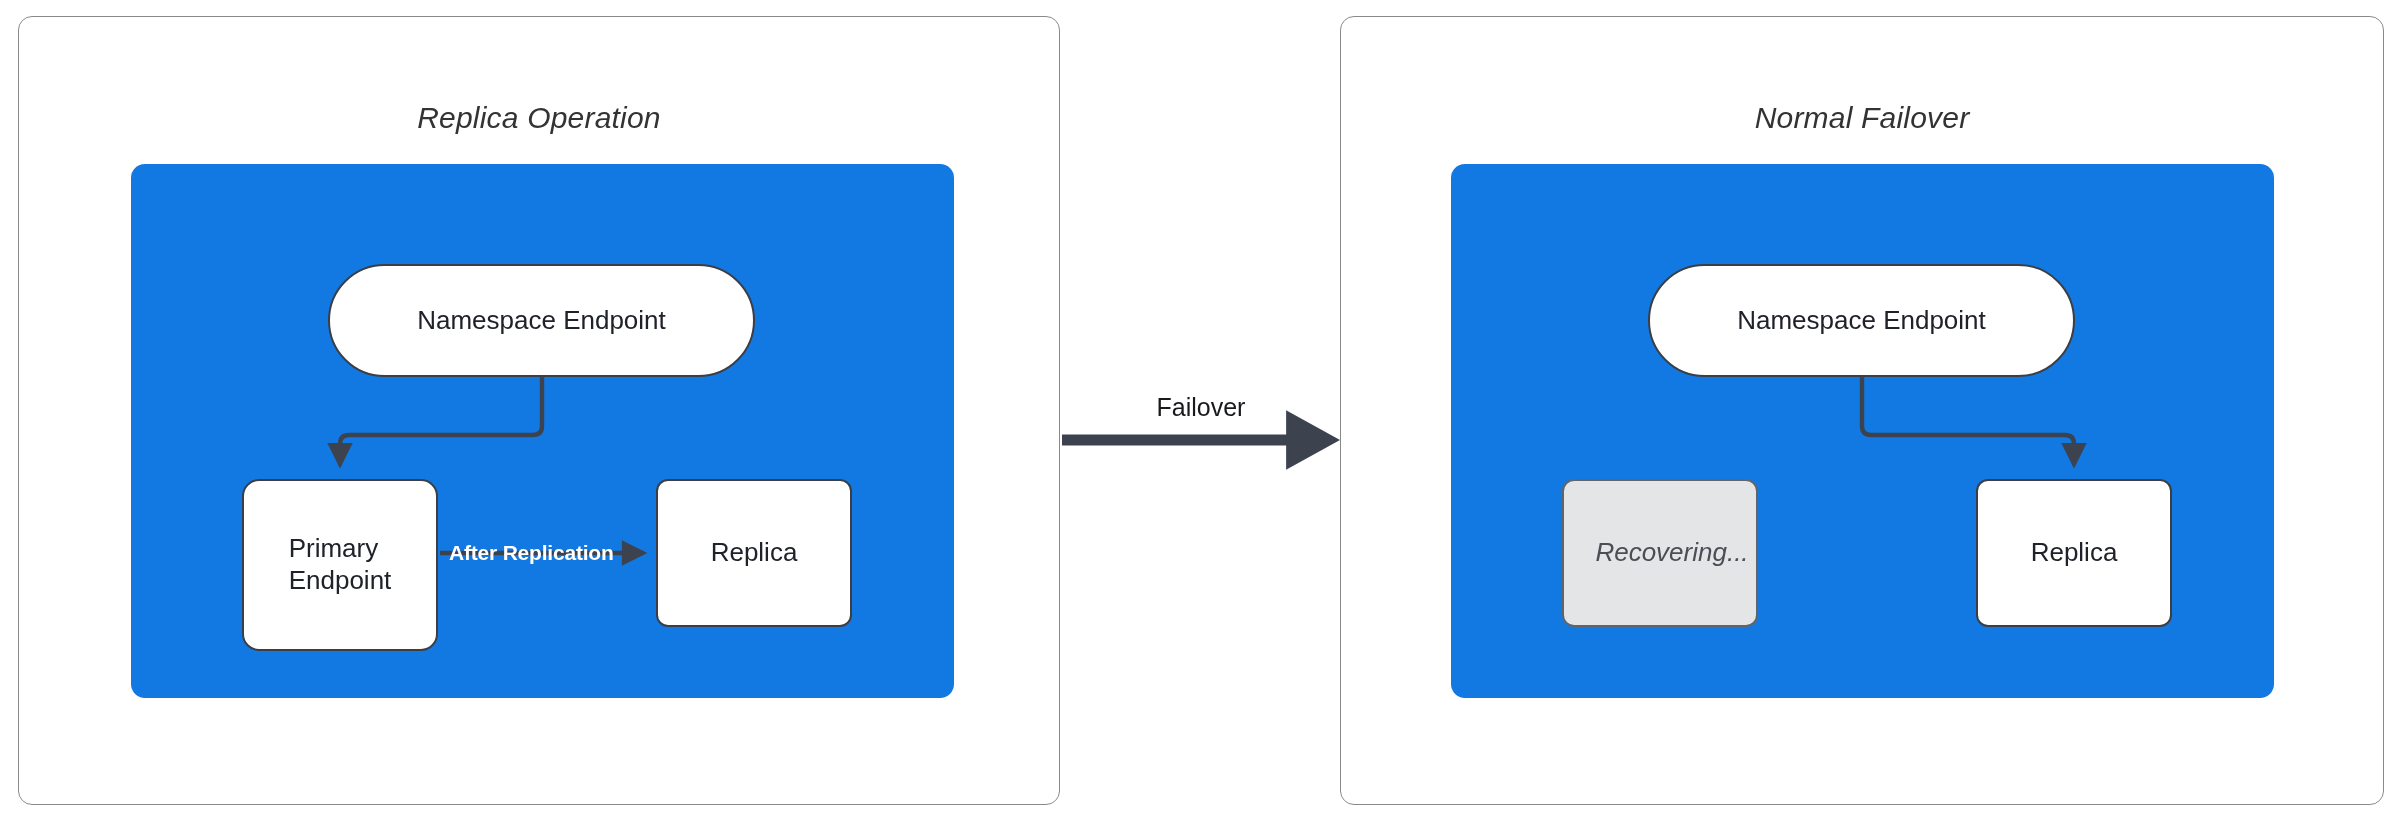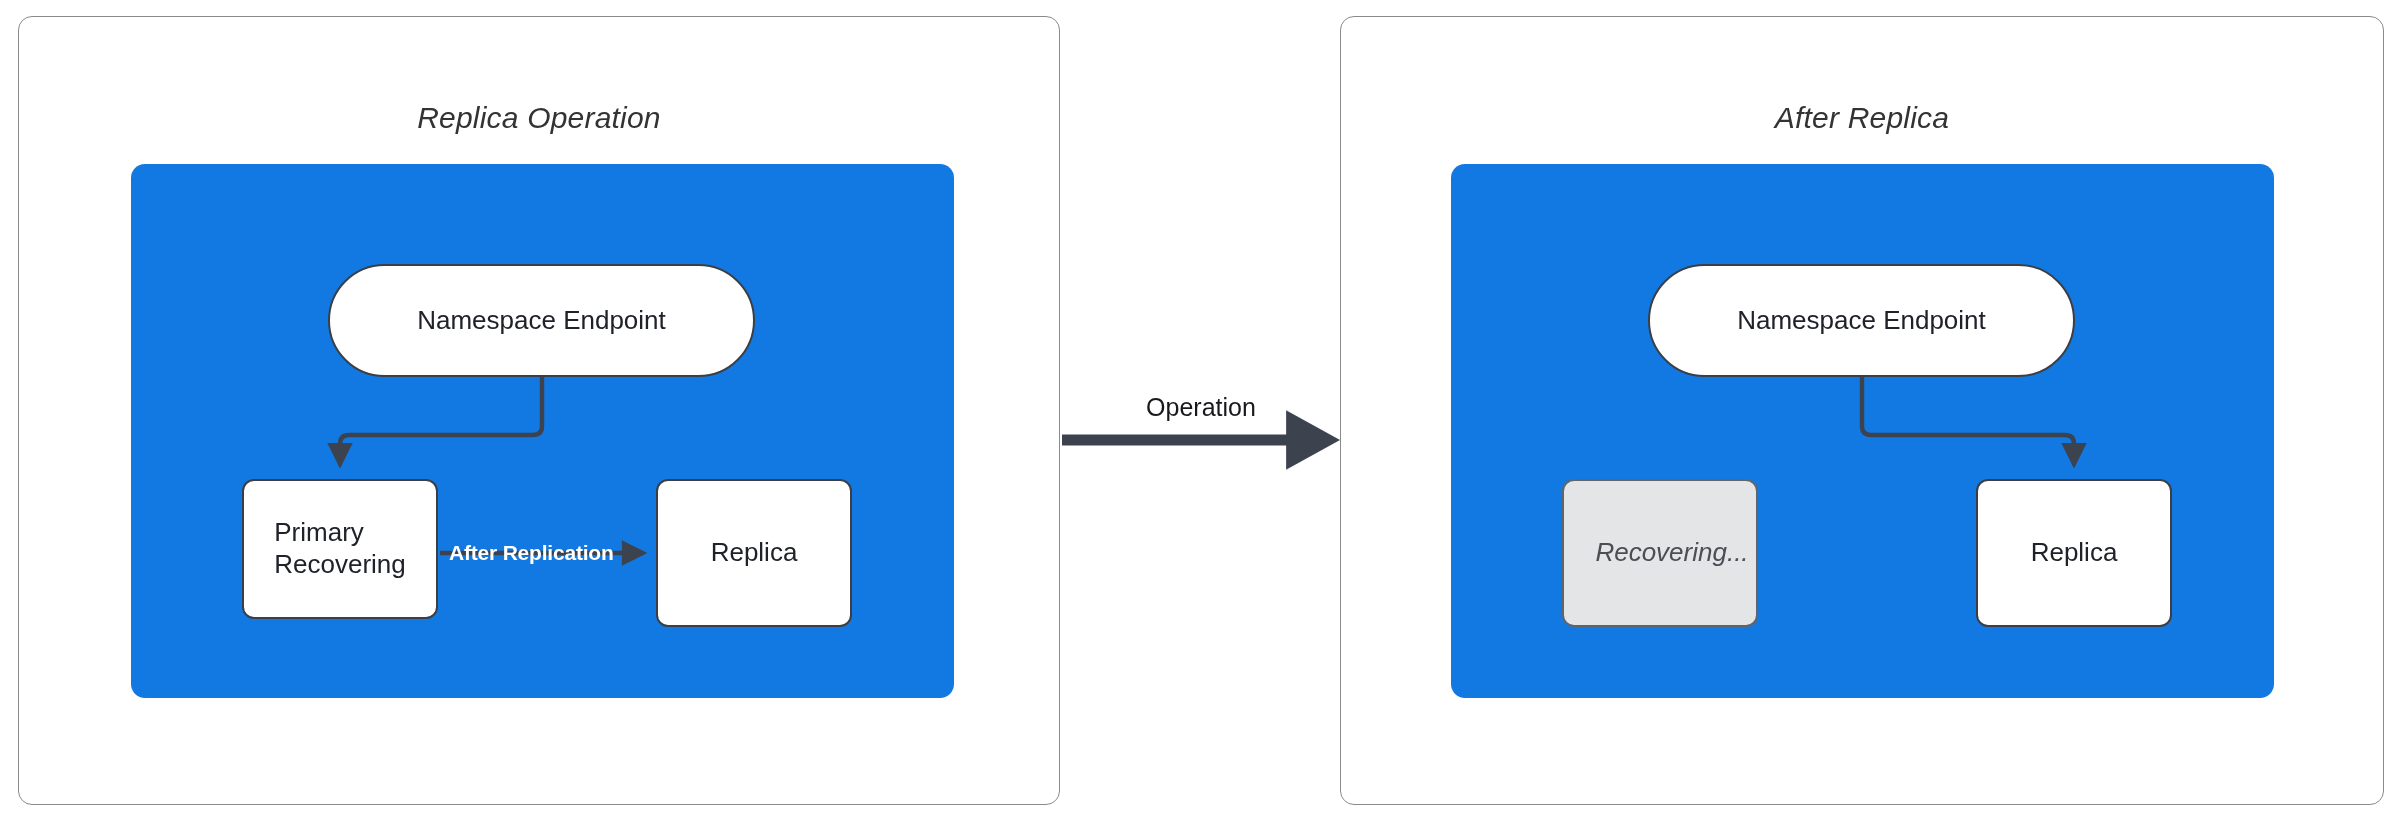--- a/index.html
+++ b/index.html
@@ -62,21 +62,21 @@
   .node.recovering{
     background:#e3e5e7;
     border-color:#61656b;
     color:#4a4e55;
     font-style:italic;
     padding-left:24px;
   }
 
   
   #n-endpoint-l{ left:197px; top:100px;  width:427px; height:113px; }
-  #n-primary-l { left:111px; top:315px;  width:196px; height:140px; }
+  #n-primary-l { left:111px; top:315px;  width:196px; height:172px;border-radius:17px; }
   #n-replica-l { left:525px; top:315px;  width:196px; height:148px; }
 
   
   #n-endpoint-r{ left:197px; top:100px;  width:427px; height:113px; }
   #n-recovering{ left:111px; top:315px;  width:196px; height:148px; }
   #n-replica-r { left:525px; top:315px;  width:196px; height:148px; }
 
   
   .wires{position:absolute;left:0;top:0;width:100%;height:100%;overflow:visible;z-index:3;}
 
@@ -133,47 +133,47 @@
         <path d="M 309 389 L 512 389" fill="none" stroke="#3d434e" stroke-width="4.4" stroke-linecap="butt" marker-end="url(#ah-l2)"></path>
       </svg>
 
       <div class="node pill" id="n-endpoint-l">
         <span>Namespace Endpoint</span>
       </div>
 
       <div class="node boxy" id="n-primary-l">
         <span>
           <span>Primary</span><br>
-          <span>Recovering</span>
+          <span>Endpoint</span>
         </span>
       </div>
 
       <div class="node boxy" id="n-replica-l">
         <span>Replica</span>
       </div>
 
       <div class="repl-label" id="repl-label-l">After Replication</div>
 
     </div>
   </div>
 
-  <div id="failover-label">Operation</div>
+  <div id="failover-label">Failover</div>
 
   <svg id="failover-arrow" viewBox="0 0 282 120" preserveAspectRatio="none">
     <defs>
       <marker id="ah-big" markerWidth="6" markerHeight="6" refX="3.1" refY="3" orient="auto" markerUnits="strokeWidth">
         <path d="M0.2,0.3 L5.1,3 L0.2,5.7 z" fill="#3d434e"></path>
       </marker>
     </defs>
     <line x1="2" y1="60" x2="258" y2="60" stroke="#3d434e" stroke-width="11" stroke-linecap="butt" marker-end="url(#ah-big)"></line>
   </svg>
 
   <div class="panel" id="panel-right">
 
-    <div class="panel-title">After Replica</div>
+    <div class="panel-title">Normal Failover</div>
 
     <div class="cluster" id="cluster-right">
 
       <svg class="wires" viewBox="0 0 823 534" preserveAspectRatio="none">
         <defs>
           <marker id="ah-r" markerWidth="9" markerHeight="9" refX="5.2" refY="3.4" orient="auto" markerUnits="strokeWidth">
             <path d="M0.4,0.5 L6.2,3.4 L0.4,6.3 z" fill="#3d434e"></path>
           </marker>
         </defs>
 

